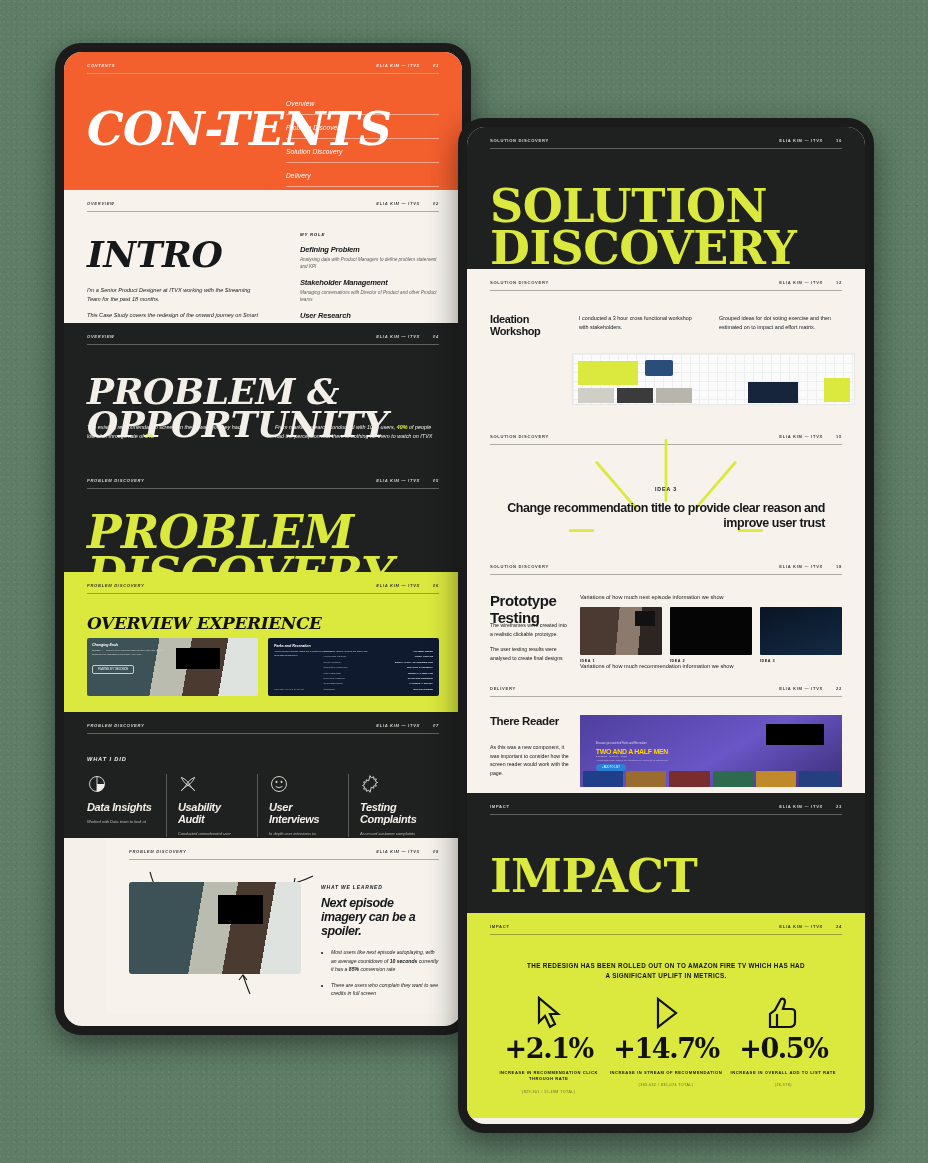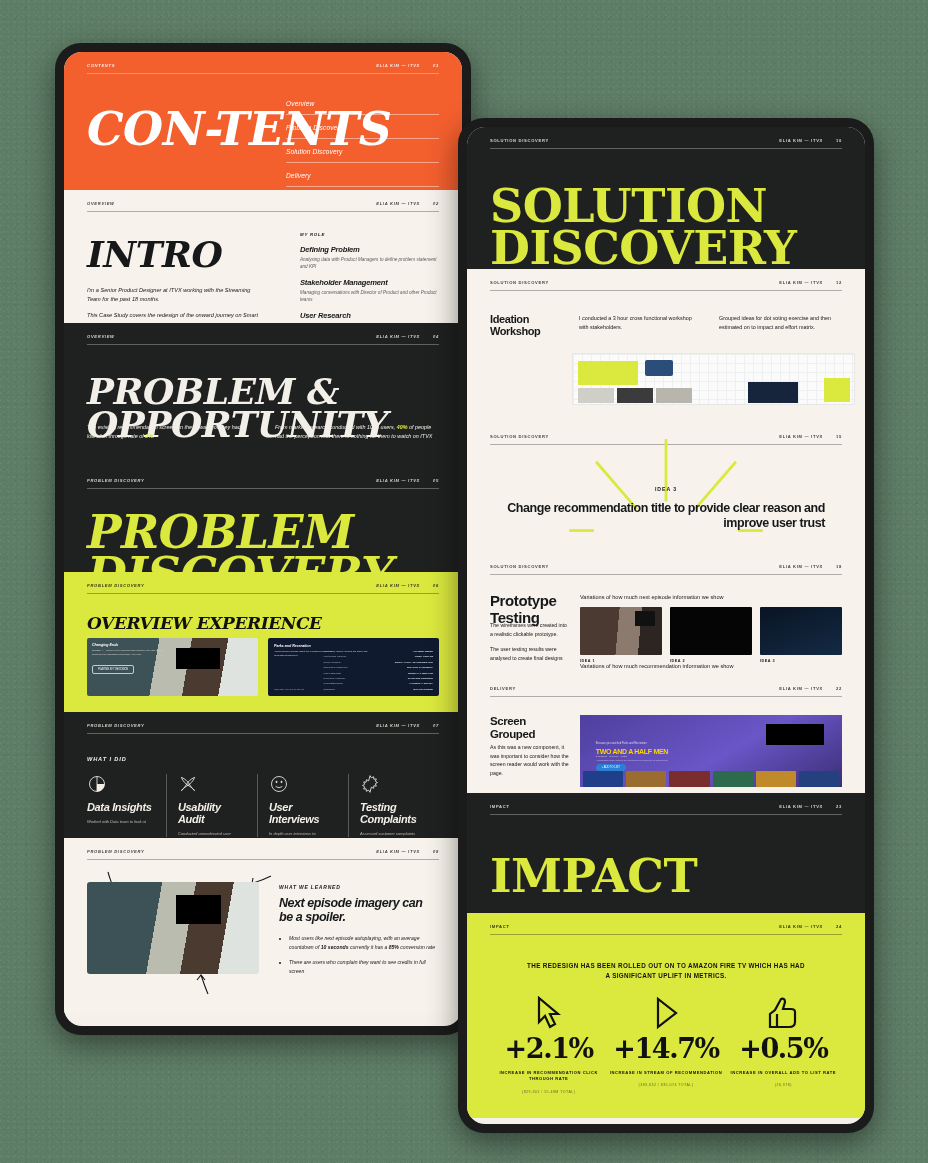--- a/index.html
+++ b/index.html
@@ -125,21 +125,21 @@
   .s-what{ height:126px; }
   .s-what .kicker{ margin-top:22px; font-size:5.6px; font-weight:700; letter-spacing:.9px; }
   .cards{ position:absolute; left:23px; right:23px; top:62px; display:flex; }
   .card{ flex:1; padding:0 11px; border-left:1px solid rgba(242,239,232,.28); }
   .card:first-child{ border-left:0; padding-left:0; }
   .card .ico{ height:26px; display:flex; align-items:flex-start; }
   .card .ct{ font-size:11px; font-weight:700; line-height:1.08; letter-spacing:-.35px; margin-top:2px;}
   .card .cd{ font-size:4px; line-height:1.5; opacity:.68; margin-top:5px; }
 
   
-  .s-learn{ height:175px; }
+  .s-learn{ height:175px;margin-left:42px; }
   .learn-img{
     position:absolute; left:23px; top:44px; width:172px; height:92px; border-radius:3px;
     background:linear-gradient(100deg,#3d5257 0 40%, #b9bcae 40% 58%, #4b3a30 58% 78%, #dfe3e0 78% 100%);
     overflow:hidden;
   }
   .learn-img:after{ content:""; position:absolute; left:52%; top:14%; width:26%; height:32%; background:#000; }
   .learn-col{ position:absolute; left:215px; top:46px; right:23px; }
   .learn-col .kicker{ font-size:5px; font-weight:700; letter-spacing:.8px; }
   .learn-col h3{ font-size:12.5px; font-weight:700; letter-spacing:-.45px; line-height:1.12; margin:6px 0 10px; }
   .learn-col ul{ margin:0; padding-left:10px; }
@@ -549,21 +549,21 @@
 
     <section class="slide light s-screen">
       <div class="slide-head">
         <span>DELIVERY</span>
         <span class="rgt">
           <span>ELIA KIM — ITVX</span>
           <span class="num">22</span>
         </span>
       </div>
       <div class="rule"></div>
-      <div class="lead">Screen Grouped</div>
+      <div class="lead">There Reader</div>
       <div class="sub">As this was a new component, it was important to consider how the screen reader would work with the page.</div>
       <div class="tvshot">
         <div class="lbl">Because you watched Parks and Recreation</div>
         <div class="title">TWO AND A HALF MEN</div>
         <div style="position:absolute;left:6%;top:56%;font-size:2.5px;color:#cfc8ee;">5 seasons · Comedy · S1E1</div>
         <div style="position:absolute;left:6%;top:61%;width:40%;font-size:2.4px;color:#c3bce6;line-height:1.4;">A hedonistic jingle writer's free-wheeling life comes to an abrupt halt.</div>
         <div class="cta">+ ADD TO LIST</div>
         <div class="black"></div>
         <div class="rail">
           <div style="background:#1f3f8a"></div>

